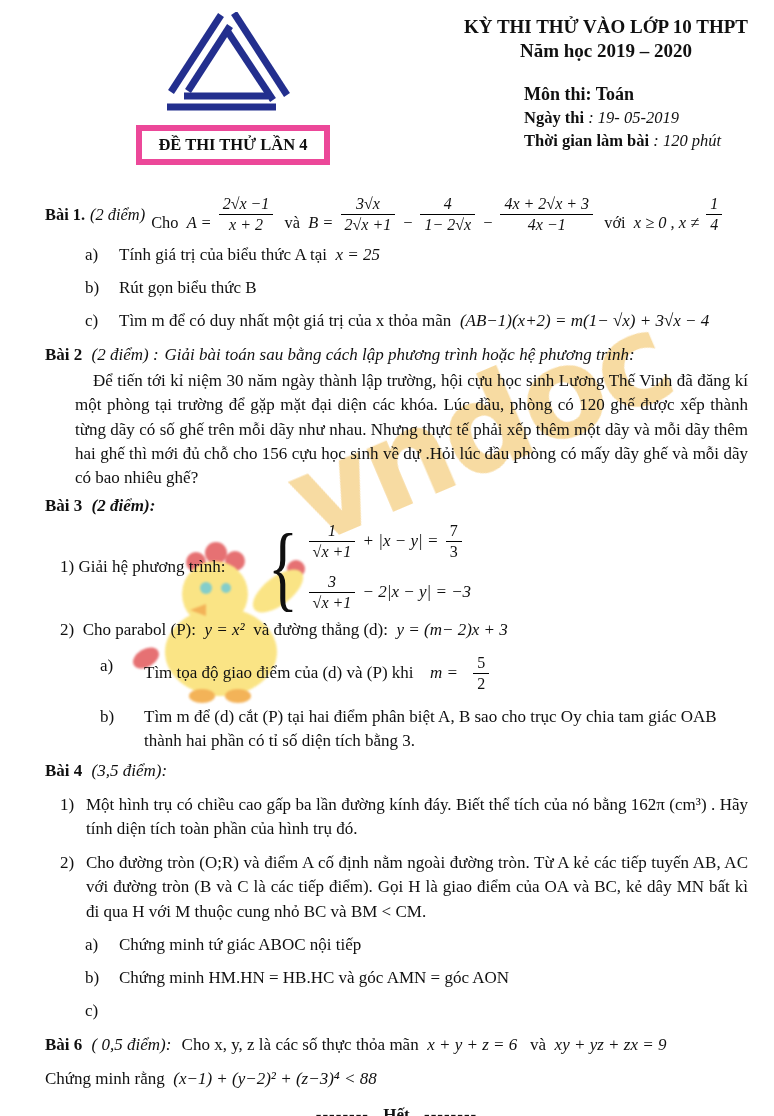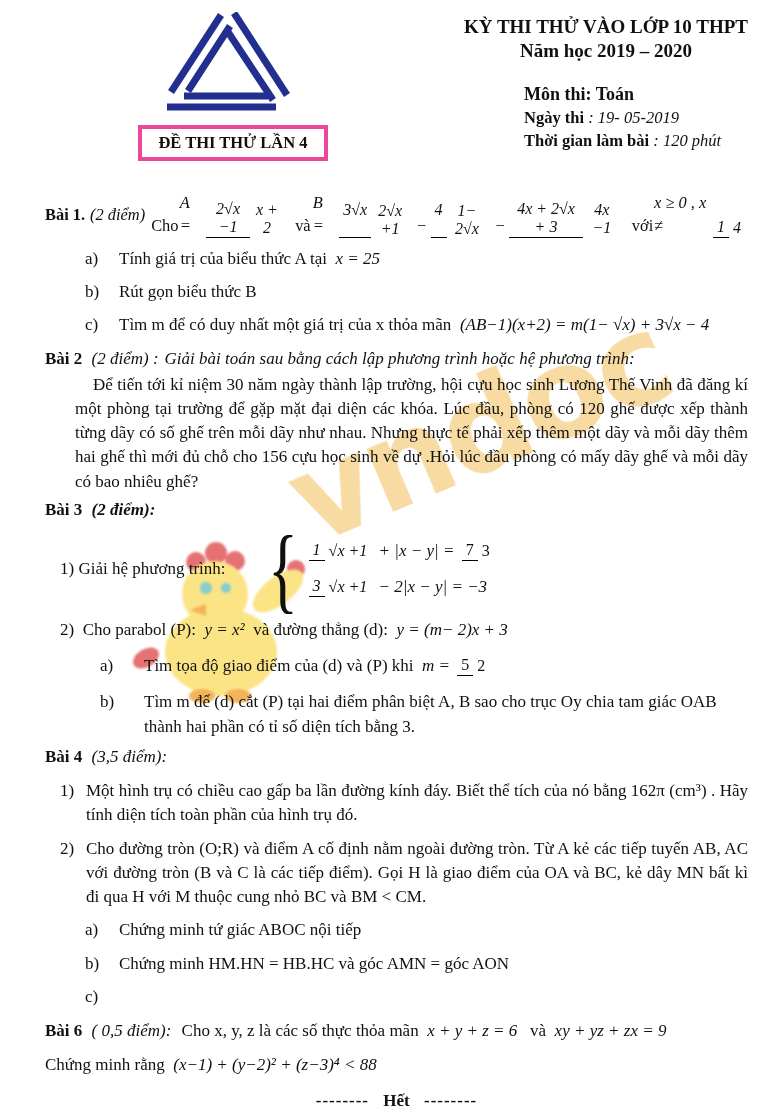--- a/index.html
+++ b/index.html
@@ -23,61 +23,61 @@
   }
   .wm-mascot { position:absolute; left:118px; top:536px; opacity:0.85; filter: blur(1.1px); }
   
   .content { position:relative; z-index:2; }
   
   .header { display:flex; padding:12px 10px 0 18px; }
   .h-left { width:430px; text-align:center; }
   .logo { display:block; margin:0 auto; }
   .school { font-weight:bold; font-size:17.5px; margin-top:8px; white-space:nowrap; }
   .round-box {
-    display:inline-block; border:4px solid #ec4899;
+    display:inline-block; border:6px solid #ec4899;
     font-weight:bold; font-size:16.5px;
     padding:4px 16px; margin-top:13px;
   }
   .h-right { flex:1; padding-top:4px; }
   .exam-title { text-align:center; font-weight:bold; font-size:19px; }
   .school-year { text-align:center; font-weight:bold; font-size:19px; margin-top:2px; }
   .meta { margin:20px 0 0 76px; font-size:16.5px; line-height:1.38; }
   .meta .subject { font-weight:bold; font-size:18px; }
   .meta b { font-weight:bold; }
   .meta i { font-style:italic;margin-top:36px; }
   
   .body { padding: 26px 26px 0 45px; font-size:17px; line-height:1.42; }
   .prob-head { margin-top:4px; }
   .p-label { font-weight:bold; margin-right:5px; }
   .p-points { font-style:italic; margin-right:6px; }
   .formula span { white-space:pre-wrap; }
   .mi { font-style:italic; }
   .frac {
-    display:inline-flex; flex-direction:row; vertical-align:middle;
+    display:inline-flex; flex-direction:column; vertical-align:middle;
     text-align:center; margin:0 3px; line-height:1.12; font-size:16px;
   }
   .frac .num { display:block; padding:0 4px 1px; border-bottom:1.3px solid #000; }
   .frac .den { display:block; padding:1px 4px 0; }
   .p1-head { display:flex; align-items:center; flex-wrap:nowrap; white-space:nowrap; font-size:16.4px; }
   .p1-head .formula { display:inline-flex; align-items:flex-end; }
   .item { display:flex; margin-top:9px; padding-left:40px; }
   .item .marker { flex:none; width:34px; }
   .para { text-align:justify; margin-top:2px;margin-left:30px; }
   .para-indent { text-indent:18px; }
   .numbered { display:flex; margin-top:10px; padding-left:15px; }
   .numbered .marker { flex:none; width:26px; }
   .numbered .ntext { flex:1; text-align:justify; }
   .system { display:flex; align-items:center; margin:4px 0 6px 15px; }
   .sys-label { margin-right:34px; }
   .big-brace { font-size:96px; font-weight:normal; line-height:0.9; transform:scaleX(0.65); display:inline-block; }
   .sys-eqs { display:flex; flex-direction:column; gap:12px; }
   .sys-eqs .formula { display:inline-flex; align-items:center; }
   .item-sub { display:flex; margin-top:12px; padding-left:55px; }
   .item-sub .marker { flex:none; width:44px; }
-  .item-sub .formula.row { display:inline-flex; align-items:center; flex-wrap:wrap; }
+  .item-sub .formula.row { display:inline-flex; align-items:center; flex-wrap:wrap;gap:8px; }
   .p5-line2 { margin-top:10px; }
   .het-line { text-align:center; margin-top:12px; font-size:17px; }
   .het-line .dashes { letter-spacing:1px; font-weight:bold; }
   .het-line .het { font-weight:bold; margin:0 10px; }
 </style>
 </head>
 <body>
 
 <div class="page">
 

